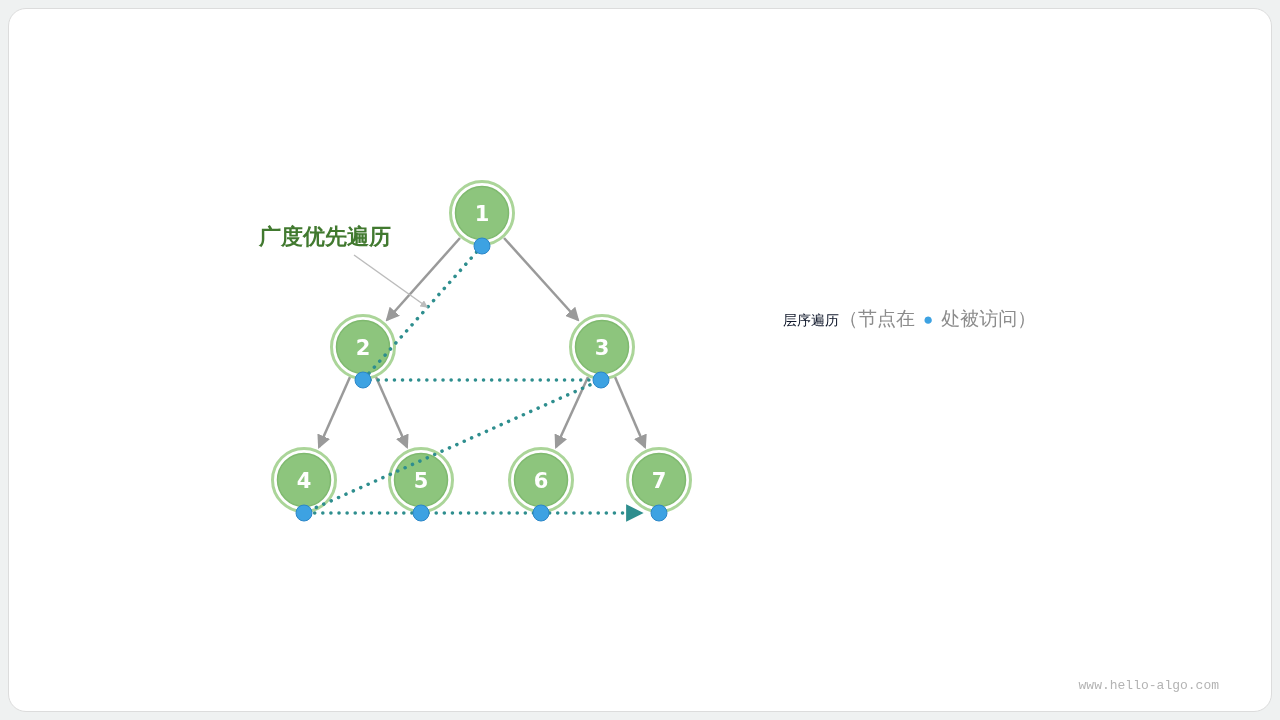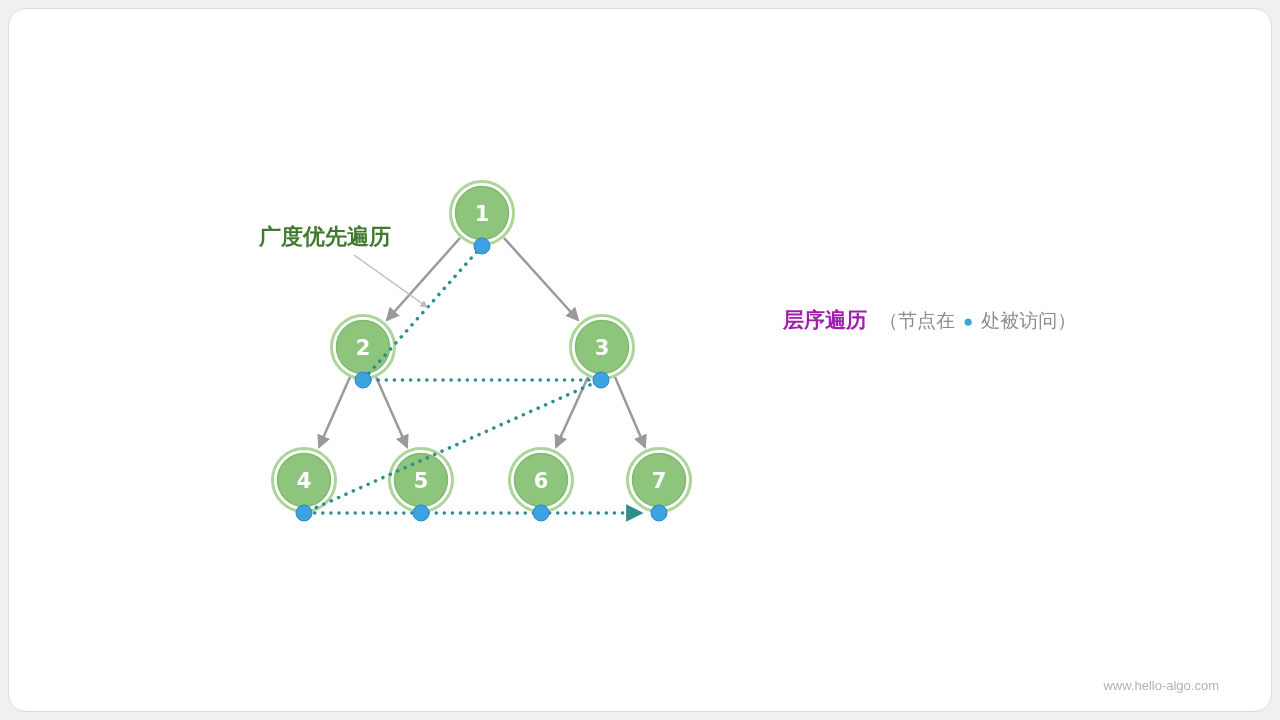--- a/index.html
+++ b/index.html
@@ -33,36 +33,36 @@
   .visit-dot   { fill: #3da2e2; stroke: #2b86c8; stroke-width: 1; }
   .anno-text   { fill: #41792f; font-size: 22px; font-weight: bold; }
   .anno-arrow  { stroke: #bcbcbc; stroke-width: 1.5; fill: none; }
 
   .panel {
     position: absolute;
     left: 774px; top: 297px;
     width: 460px;
   }
   .panel-title-row { display: flex; align-items: baseline; }
-  .panel-title { color: #a21caf; font-size: 21px; font-weight: bold; }
-  .panel-note  { color: #8c8c8c; font-size: 19px; margin-left: 12px; }
+  .panel-title { color: #0f172a; font-size: 14px; font-weight: normal; }
+  .panel-note  { color: #8c8c8c; font-size: 19px; }
   .panel-note .dot { color: #3da2e2; font-size: 17px; margin: 0 8px; }
   .sequence {
     margin-top: 33px;
     margin-left: 8px;
     font-family: "DejaVu Sans Mono", monospace;
     font-size: 21px;
     letter-spacing: 2px;
     color: #2f2f2f;
     white-space: pre;
   }
   .watermark {
     position: absolute;
     right: 52px; bottom: 18px;
-    font-family: Liberation Sans, sans-serif;
+    font-family: Liberation Mono, monospace;
     font-size: 13px;
     color: #b3b3b3;
   }
 </style>
 </head>
 <body>
 
 <div class="card">
 
   <svg class="diagram-svg" width="1264" height="704" viewBox="0 0 1264 704">

